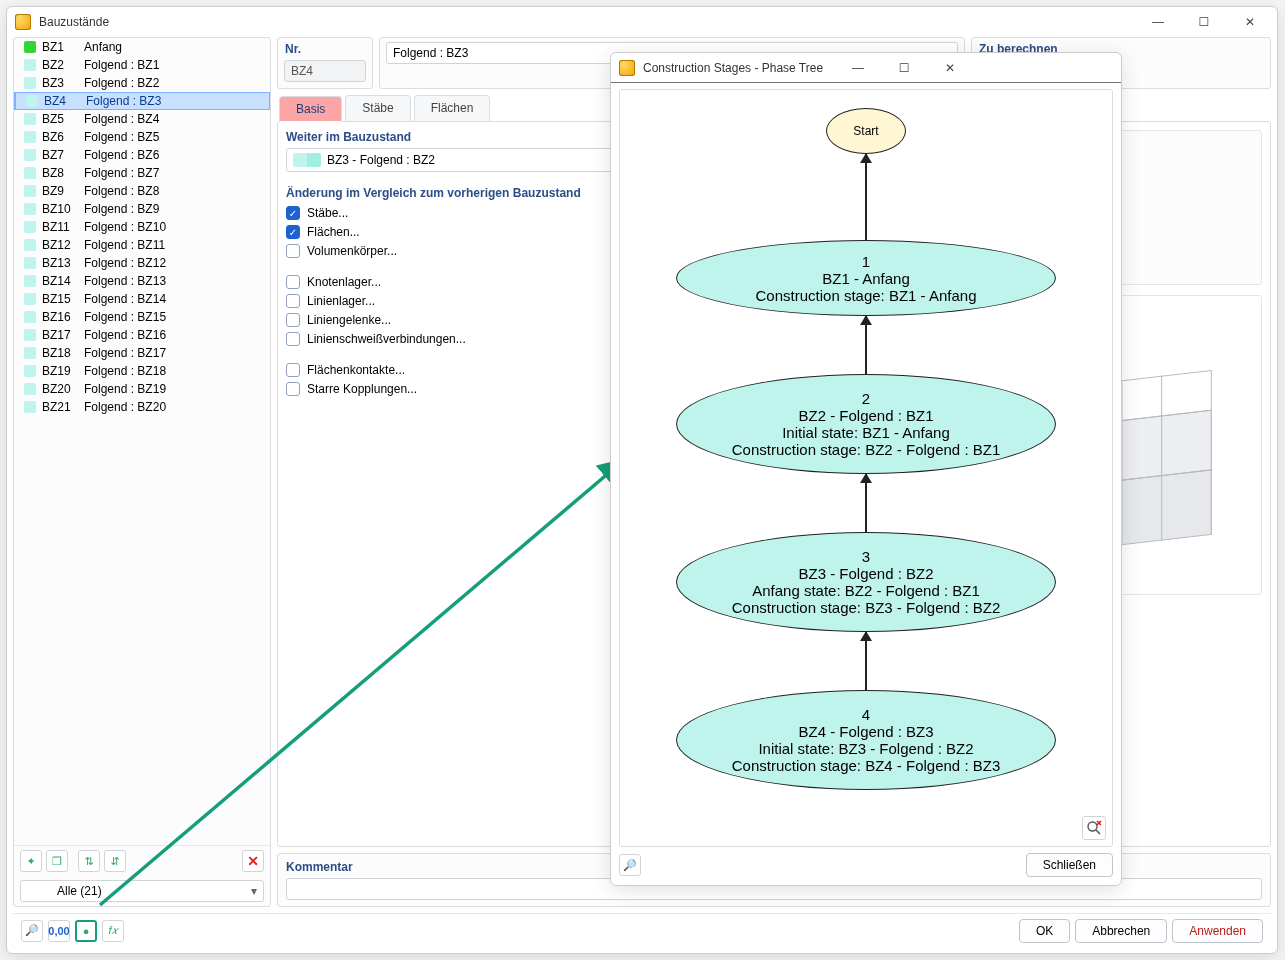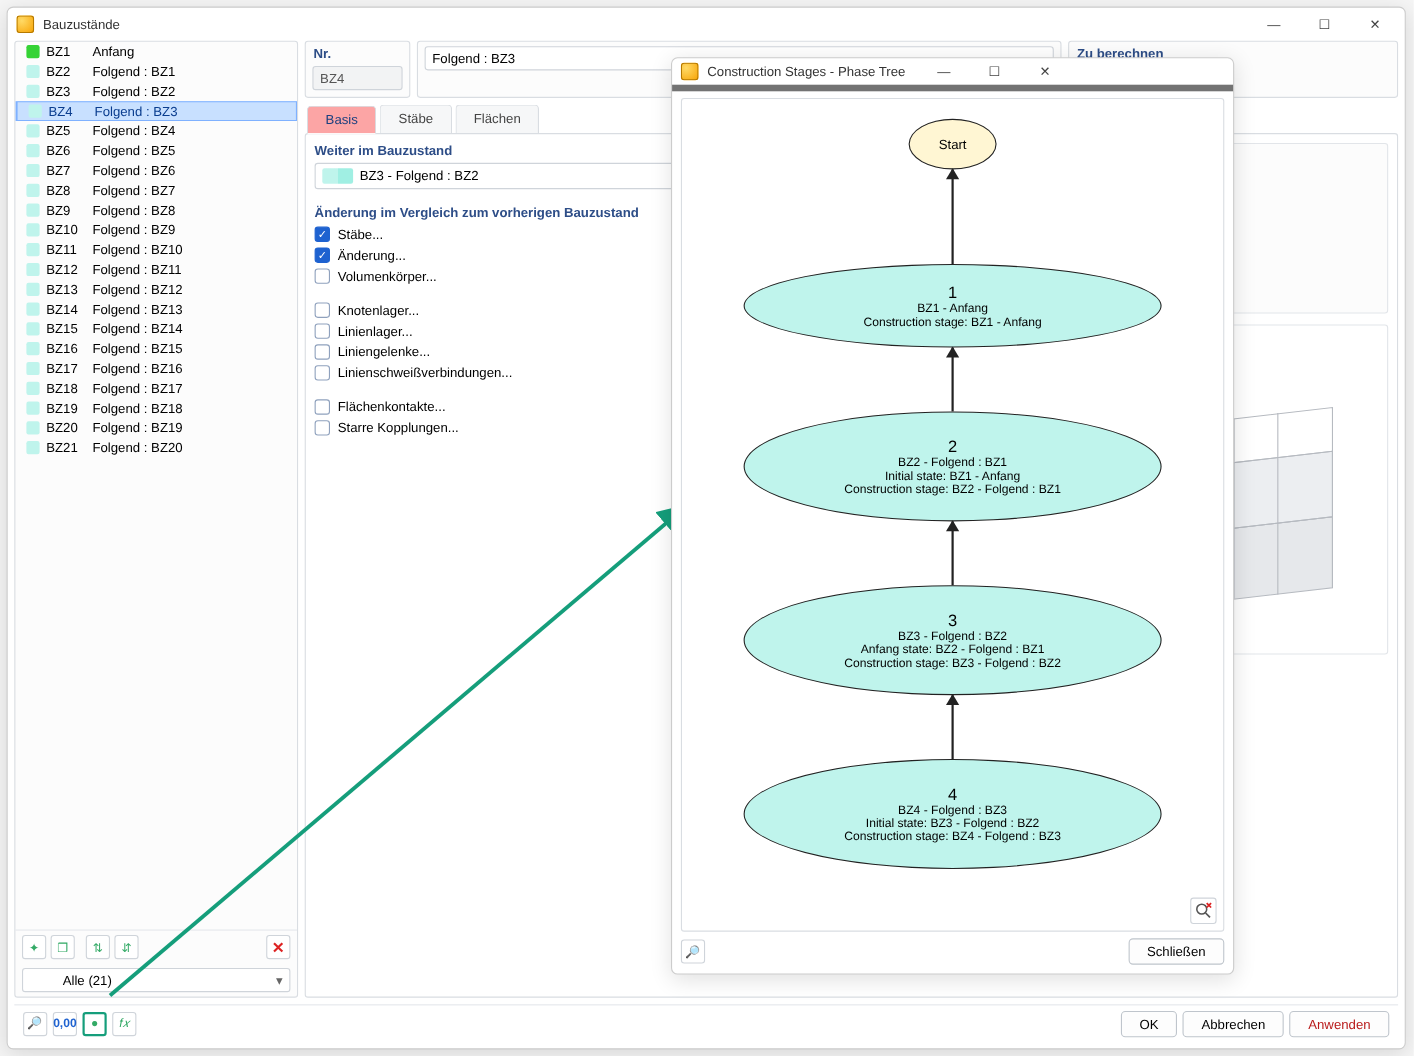--- a/index.html
+++ b/index.html
@@ -175,21 +175,21 @@
 .push-btn {
   border: 1px solid #bfc5cc; border-radius: 4px; background: #fdfdfd;
   height: 24px; padding: 0 16px; cursor: pointer;
 }
 .push-btn:disabled, .push-btn.disabled { color: #b91c1c; }
 
 
 .phase-window {
   left: 610px; top: 52px; width: 512px; height: 834px; z-index: 10;
 }
-.phase-title-bar { height: 30px; display: flex; align-items: center; padding: 0 8px; gap: 8px; border-bottom: 6px solid #737373; }
+.phase-title-bar { height: 30px; display: flex; align-items: center; padding: 0 8px; gap: 8px; border-bottom: 1px solid #737373; }
 .phase-body { flex:1; display: flex; flex-direction: column; padding: 6px 8px 8px 8px; min-height:0; }
 .phase-header { color:#2d4d87; font-weight:600; padding: 2px 2px 6px 2px; }
 .phase-canvas {
   flex:1; border: 1px solid #d9dde2; border-radius: 3px; background: #fff; position: relative; overflow:hidden;
 }
 .node-start, .node-stage {
   position: absolute; left: 50%; transform: translateX(-50%);
   background: #bff4ec;
   border: 1.5px solid #222; border-radius: 50%;
   display: flex; flex-direction: column; align-items: center; justify-content: center;
@@ -202,21 +202,21 @@
   font-size: 15px;
 }
 .node-stage {
   width: 380px;
   height: 86px;
   font-size: 14px;
   border-radius: 50% / 50%;
 }
 .node-stage.small { height: 76px; }
 .node-num { font-size: 15px; }
-.node-line { font-size: 11px; white-space: nowrap; }
+.node-line { font-size: 15px; white-space: nowrap; }
 .arrow {
   position: absolute; left: 50%; transform: translateX(-50%);
   width: 2px; background: #222;
 }
 .arrow::before {
   content:""; position:absolute; top:-1px; left:-5px;
   border-left:6px solid transparent; border-right:6px solid transparent;
   border-bottom:10px solid #222;
 }
 .magnifier-btn {
@@ -410,21 +410,21 @@
             </div>
             <div class="section">
               <div class="section-title">Änderung im Vergleich zum vorherigen Bauzustand</div>
               <div class="checks">
                 <div class="check-row">
                     <span class="checkbox checked">✓</span>
                     <span>Stäbe...</span>
                   </div>
                 <div class="check-row">
                     <span class="checkbox checked">✓</span>
-                    <span>Änderung...</span>
+                    <span>Flächen...</span>
                   </div>
                 <div class="check-row">
                     <span class="checkbox"></span>
                     <span>Volumenkörper...</span>
                   </div>
                 <div class="check-row" style="margin-top:12px">
                     <span class="checkbox"></span>
                     <span>Knotenlager...</span>
                   </div>
                 <div class="check-row">
@@ -484,20 +484,24 @@
                   <line x1="120" y1="130" x2="250" y2="115"></line>
                   <line x1="160" y1="250" x2="160" y2="85"></line>
                   <line x1="200" y1="246" x2="200" y2="80"></line>
                 </g>
               </svg>
             </div>
           </div>
         </div>
       </div>
 
+      <div class="kommentar-panel">
+        <div class="panel-header" style="padding:0 0 4px 0">Kommentar</div>
+        <div class="field-input" style="margin:0"></div>
+      </div>
     </div>
 
     <div class="footer-bar">
       <div class="tbtn">🔎</div>
       <div class="tbtn" style="color:#1e62d0;font-weight:600">0,00</div>
       <div class="tbtn highlight">●</div>
       <div class="tbtn" style="font-style:italic">f𝑥</div>
       <div class="btn-spacer"></div>
       <button class="push-btn">OK</button>
       <button class="push-btn">Abbrechen</button>

